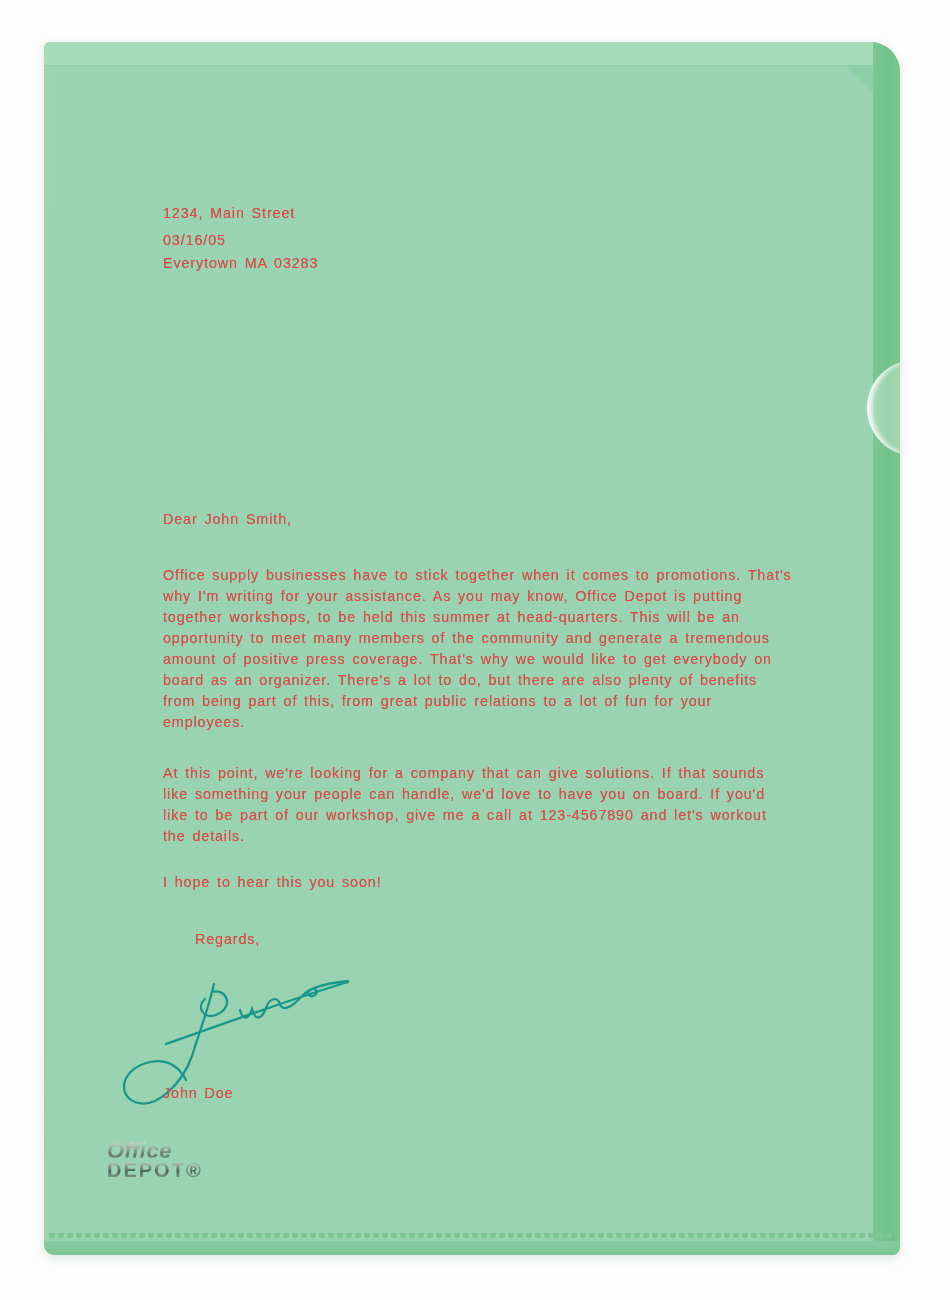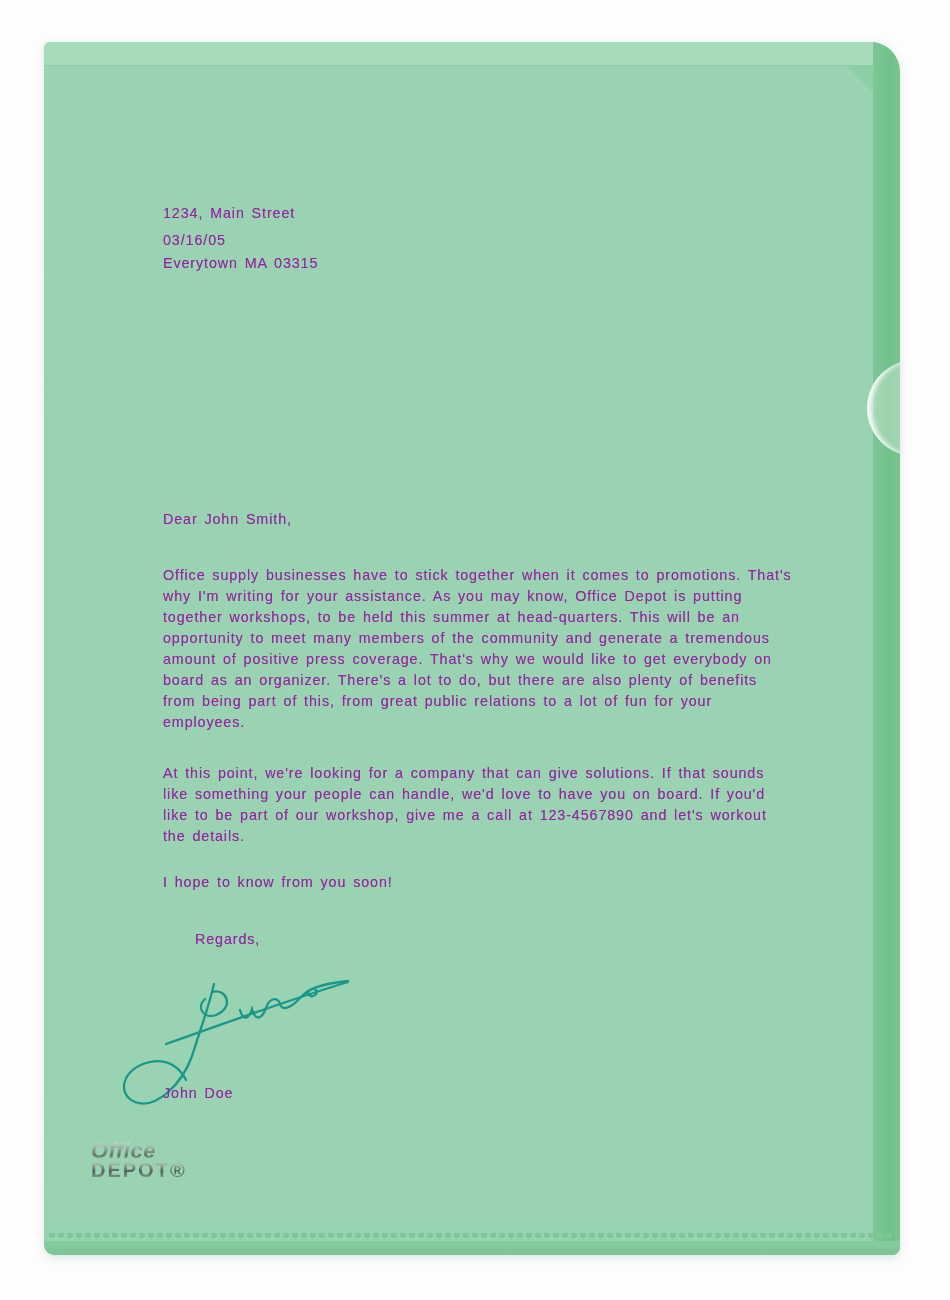--- a/index.html
+++ b/index.html
@@ -47,33 +47,33 @@
     background-image:radial-gradient(circle at 4px 2px,#7ec693 3px,rgba(0,0,0,0) 3.4px);
     background-size:9px 8px;background-repeat:repeat-x;
   }
   .bottom-strip{
     position:absolute;left:0;right:0;bottom:0;height:14px;
     background:linear-gradient(180deg,#86cba1,#7bc494);
     border-radius:0 0 6px 10px;
   }
   
   .txt{
-    position:absolute;color:#a21caf;
+    position:absolute;color:#ef4444;
     font-size:14.3px;line-height:21px;
     letter-spacing:0.9px;word-spacing:2px;
     text-shadow:0 0 0.6px rgba(58,94,78,0.55);
     white-space:pre-line;
   }
   .addr{line-height:25px;}
   .para{width:632px;}
   
   .signature{position:absolute;left:108px;top:968px;width:252px;height:152px;}
   
   .brand{
-    position:absolute;left:91px;top:1140px;
+    position:absolute;left:107px;top:1140px;
     font-weight:bold;line-height:1;
     background:linear-gradient(180deg,#d9e4dc 0%,#5d7769 38%,#b9c9bf 55%,#4d665a 78%,#8ea69a 100%);
     -webkit-background-clip:text;background-clip:text;color:transparent;
     filter:blur(0.4px);
   }
   .brand-line1{font-size:22px;font-style:italic;letter-spacing:0.5px;display:block;}
   .brand-line2{font-size:20px;letter-spacing:2px;display:block;margin-top:-2px;}
 </style>
 </head>
 <body>
@@ -85,32 +85,32 @@
     <div class="folder-top-band"></div>
     <div class="folder-right-band"></div>
     <div class="paper-corner-cut"></div>
     <div class="thumb-notch"></div>
     <div class="scallop-edge"></div>
     <div class="bottom-strip"></div>
   </div>
 
   <div class="txt addr" style="left:163px;top:176px;">
     <div>1234, Main Street</div>
-    <div>Everytown MA 03315</div>
+    <div>Everytown MA 03283</div>
   </div>
 
   <div class="txt" style="left:163px;top:230px;">03/16/05</div>
 
 
   <div class="txt" style="left:163px;top:509px;">Dear John Smith,</div>
 
   <div class="txt para" style="left:163px;top:565px;">Office supply businesses have to stick together when it comes to promotions. That's why I'm writing for your assistance. As you may know, Office Depot is putting together workshops, to be held this summer at head-quarters. This will be an opportunity to meet many members of the community and generate a tremendous amount of positive press coverage. That's why we would like to get everybody on board as an organizer. There's a lot to do, but there are also plenty of benefits from being part of this, from great public relations to a lot of fun for your employees.</div>
   <div class="txt para" style="left:163px;top:757px;margin-top:6px;">At this point, we're looking for a company that can give solutions. If that sounds like something your people can handle, we'd love to have you on board. If you'd like to be part of our workshop, give me a call at 123-4567890 and let's workout the details.</div>
 
-  <div class="txt" style="left:163px;top:872px;">I hope to know from you soon!</div>
+  <div class="txt" style="left:163px;top:872px;">I hope to hear this you soon!</div>
   <div class="txt" style="left:163px;top:929px;margin-left:32px;">Regards,</div>
 
   <svg class="signature" viewBox="0 0 252 152">
     <g fill="none" stroke="#18988a" stroke-width="2.3" stroke-linecap="round">
 
       <path d="M 58,76 C 115,56 180,32 240,14"></path>
 
       <path d="M 106,16 C 100,42 92,62 84,88 C 74,116 48,142 27,134 C 8,126 14,100 42,94 C 60,90 72,100 78,112"></path>
 
       <path d="M 104,24 C 120,20 126,40 108,47 C 95,51 88,39 97,31"></path>

